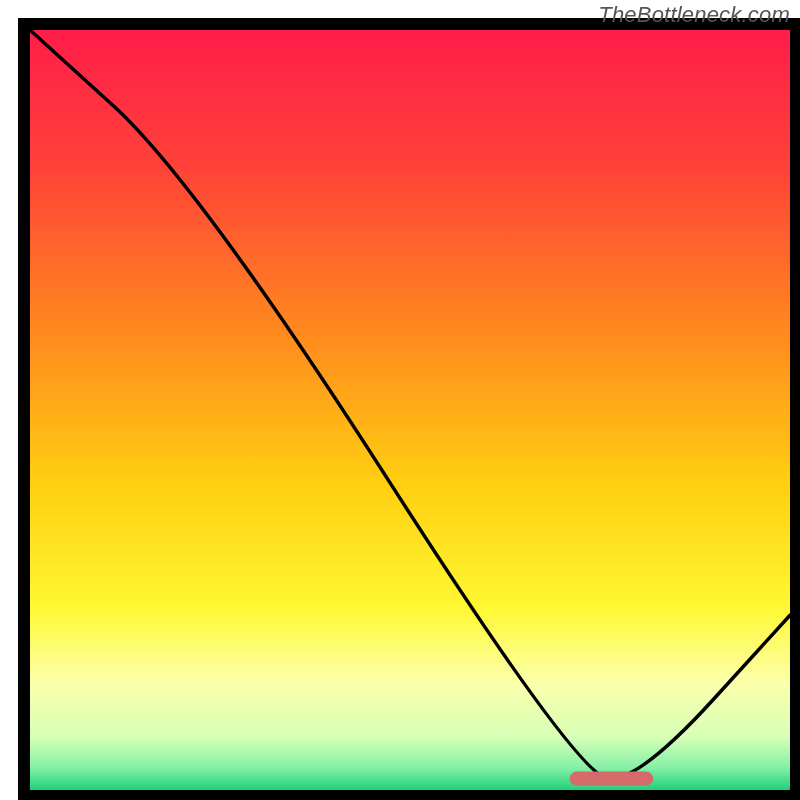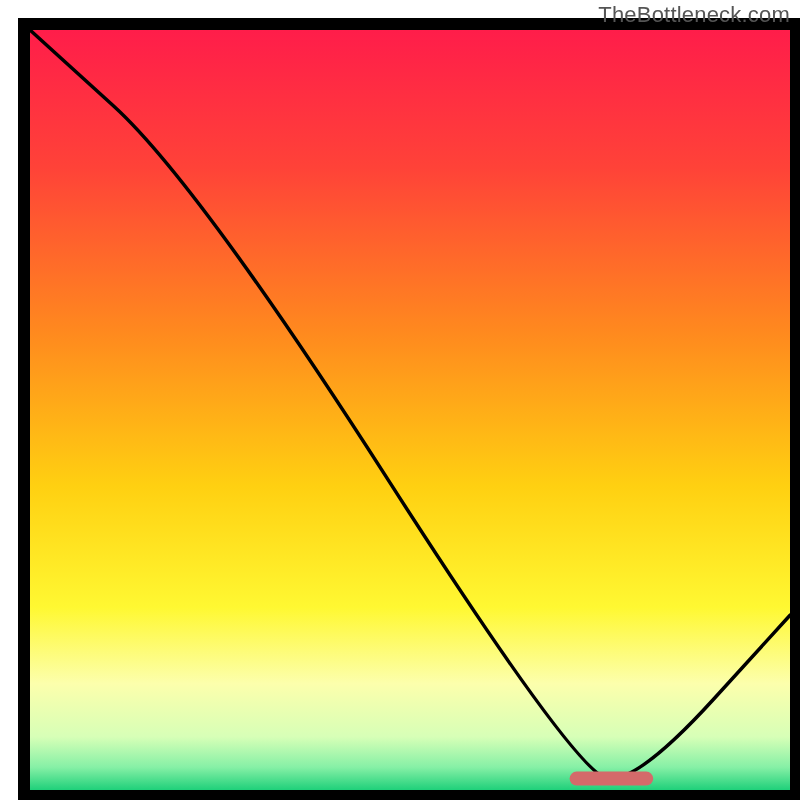--- a/index.html
+++ b/index.html
@@ -7,20 +7,21 @@
     padding: 0;
     width: 800px;
     height: 800px;
     background: #ffffff;
     font-family: Arial, Helvetica, sans-serif;
   }
   .container {
     position: relative;
     width: 800px;
     height: 708px;
+    font-style: italic;
   }
   .watermark {
     position: absolute;
     top: 2px;
     right: 10px;
     font-size: 22px;
     color: #555555;
     font-family: Arial, sans-serif;
     letter-spacing: 0.2px;
   }

